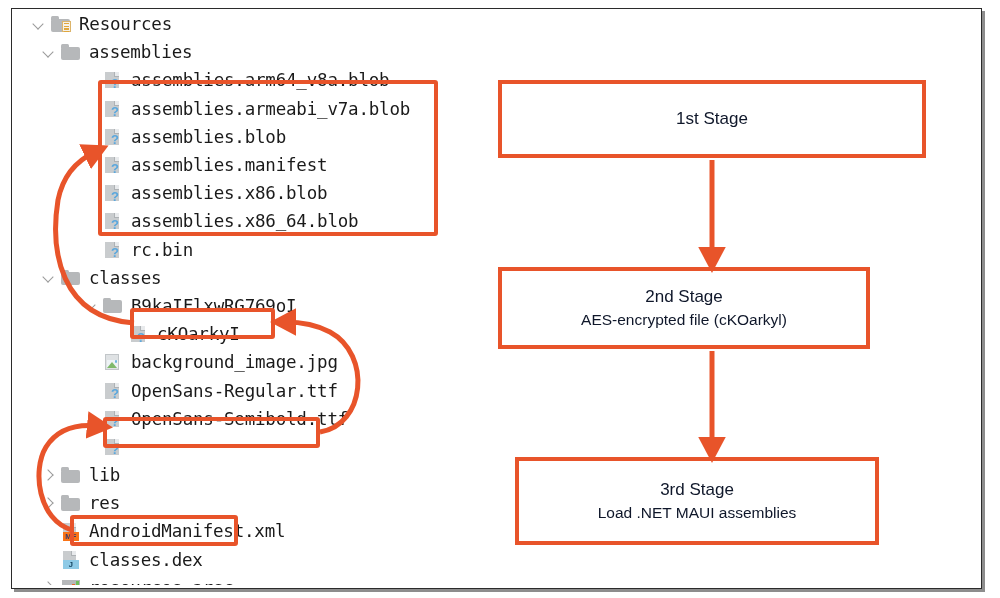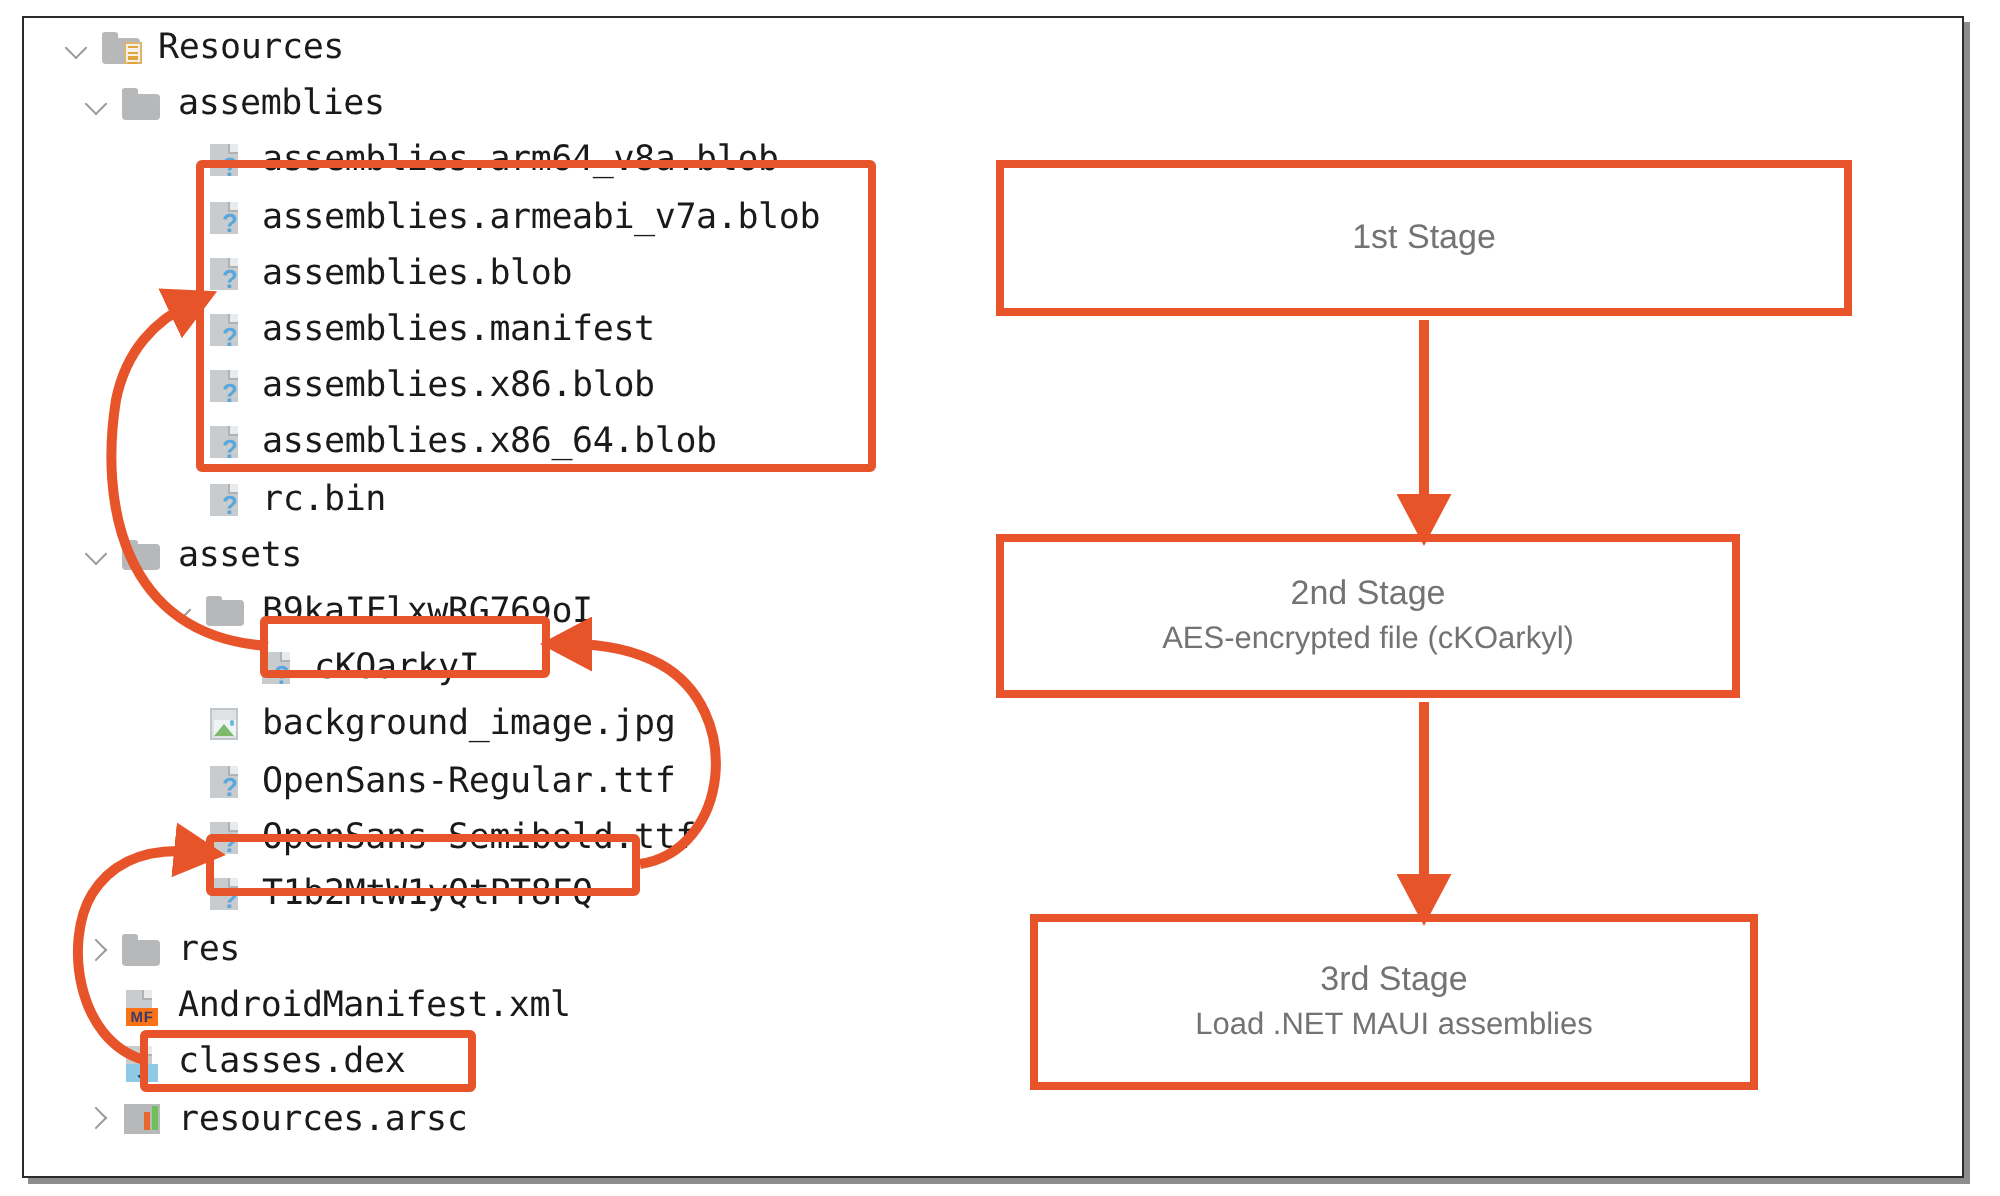--- a/index.html
+++ b/index.html
@@ -161,21 +161,21 @@
   #hl-classes    { left: 70px;  top: 515px; width: 168px; height: 31px; }
   .stage {
     position: absolute;
     border: 4px solid #e8542a;
     background: #ffffff;
     display: flex;
     flex-direction: column;
     align-items: center;
     justify-content: center;
     font-family: "Liberation Sans", sans-serif;
-    color: #737373;
+    color: #0f172a;
     z-index: 5;
   }
   .stage .t1 { font-size: 17px; line-height: 24px; }
   .stage .t2 { font-size: 15.5px; line-height: 22px; }
   #stage1 { left: 498px; top: 80px;  width: 428px; height: 78px; }
   #stage2 { left: 498px; top: 267px; width: 372px; height: 82px; }
   #stage3 { left: 498px; top: 457px; width: 364px; height: 88px; margin-left: 17px; }
 
   
   #arrows { position:absolute; left:0; top:0; width:1000px; height:598px; z-index:7; pointer-events:none; }
@@ -272,21 +272,21 @@
           <span class="qm">?</span>
         </span>
         <span class="lbl">rc.bin</span>
       </div>
       <div class="row ind1">
         <span class="chev down"></span>
         <span class="ic ic-folder">
           <span class="ftab"></span>
           <span class="fbody"></span>
         </span>
-        <span class="lbl">assets</span>
+        <span class="lbl">classes</span>
       </div>
       <div class="row ind2">
         <span class="chev down"></span>
         <span class="ic ic-folder">
           <span class="ftab"></span>
           <span class="fbody"></span>
         </span>
         <span class="lbl">B9kaIFlxwRG769oI</span>
       </div>
       <div class="row ind3">
@@ -327,21 +327,28 @@
         </span>
         <span class="lbl">OpenSans-Semibold.ttf</span>
       </div>
       <div class="row ind2">
         <span class="chev none"></span>
         <span class="ic ic-file">
           <span class="pg"></span>
           <span class="fold"></span>
           <span class="qm">?</span>
         </span>
-        <span class="lbl">T1b2MtW1yQtPT8FQ</span>
+      </div>
+      <div class="row ind1">
+        <span class="chev right"></span>
+        <span class="ic ic-folder">
+          <span class="ftab"></span>
+          <span class="fbody"></span>
+        </span>
+        <span class="lbl">lib</span>
       </div>
       <div class="row ind1">
         <span class="chev right"></span>
         <span class="ic ic-folder">
           <span class="ftab"></span>
           <span class="fbody"></span>
         </span>
         <span class="lbl">res</span>
       </div>
       <div class="row ind1">

